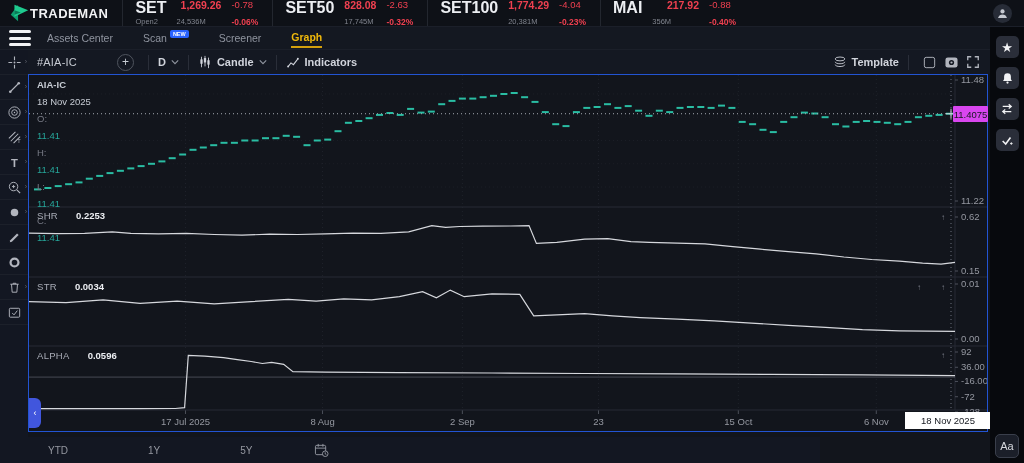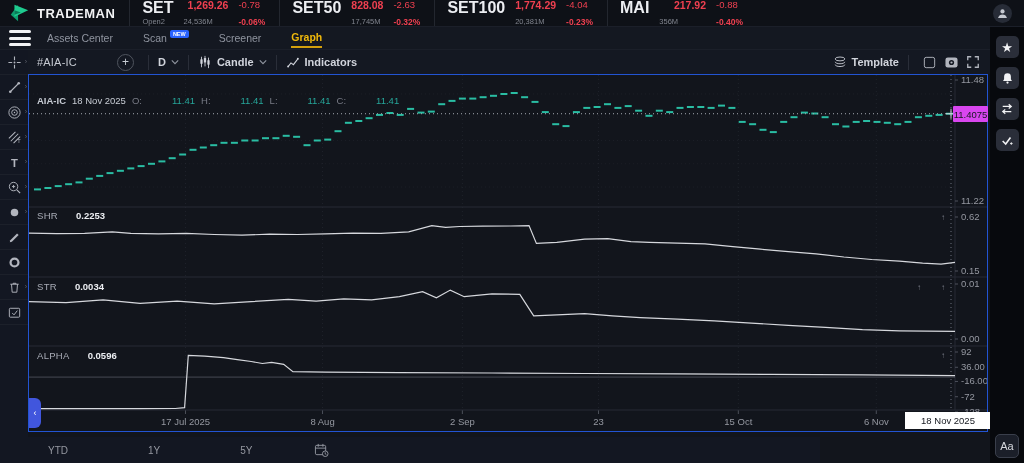--- a/index.html
+++ b/index.html
@@ -5,21 +5,21 @@
   * { margin:0; padding:0; box-sizing:border-box; }
   html,body { background:#000; }
   .app {
     position:relative; width:1024px; height:463px; overflow:hidden;
     background:#12151c; font-family:"Liberation Sans", sans-serif;
     color:#d1d4dc; -webkit-font-smoothing:antialiased;
   }
   
   .topbar { position:absolute; top:0; left:0; width:1024px; height:27px;
     background:#0e1117; display:flex; align-items:stretch; border-bottom:1px solid #1b1f29; }
-  .logo { display:flex; align-items:center; gap:7px; padding:0 14px 0 8px; }
+  .logo { display:flex; align-items:center; padding:0 14px 0 8px; }
   .logo-text { font-size:13px; font-weight:bold; color:#f2f3f5; letter-spacing:0.5px; }
   .idx-group { display:grid; grid-template-columns:auto 1fr auto; column-gap:10px;
     align-content:center; padding:2px 14px 2px 12px; border-left:1px solid #23272f; min-width:150px; }
   .idx-name { font-size:16px; font-weight:bold; color:#eceef2; }
   .idx-session { font-size:7.5px; color:#80848e; }
   .idx-val { font-size:10.5px; font-weight:bold; color:#ef4050; text-align:right; }
   .idx-vol { font-size:7.5px; color:#80848e; }
   .idx-chg { font-size:9.5px; color:#ef4050; }
   .idx-pct { font-size:8.5px; font-weight:bold; color:#ef4050; }
   .avatar { margin-left:auto; margin-right:12px; align-self:center; width:19px; height:19px;
@@ -45,25 +45,25 @@
   .ct-sep { width:1px; height:15px; background:#2a2e39; margin:0 9px; }
   .symbol-name { padding-left:9px; letter-spacing:0.2px; }
   .plus-btn { width:17px; height:17px; border:1px solid #4f545e; border-radius:50%; margin-left:40px;
     display:flex; align-items:center; justify-content:center; font-size:12px; color:#c9cdd4; cursor:pointer; }
   .tb-group { display:flex; align-items:center; gap:5px; cursor:pointer; font-weight:bold; color:#d1d4dc; }
   .tb-btn { display:flex; align-items:center; justify-content:center; width:22px; height:20px; cursor:pointer; }
   .spacer { flex:1; }
   
   .chart-area { position:relative; width:960px; height:358px; border:1px solid #2254d3; background:#12151c; }
   .legend { position:absolute; left:8px; font-size:9.5px; display:flex; gap:6px; align-items:baseline; pointer-events:none; }
-  .legend-main { top:20px; }
+  .legend-main { top:4px;flex-direction:column; }
   .lg-sym { color:#c7ccd4; font-weight:bold; }
   .lg-date { color:#c7ccd4; }
   .lg-k { color:#787b86; }
-  .lg-v { color:#26a69a;margin-left:24px; }
+  .lg-v { color:#26a69a; }
   .lg-ind { color:#a7abb5; letter-spacing:0.3px; }
   .lg-val { color:#eceef2; font-weight:bold; margin-left:12px; }
   .panel-arrow { position:absolute; font-size:8px; color:#787b86; pointer-events:none; }
   .price-box { position:absolute; right:-1px; top:31px; width:35px; height:16px; background:#d946ef;
     color:#15181f; font-size:9.5px; display:flex; align-items:center; justify-content:center; border-radius:1px; }
   .date-box { position:absolute; left:876px; top:337px; width:86px; height:17px; background:#ffffff;
     color:#15181f; font-size:9.5px; display:flex; align-items:center; justify-content:center; }
   .collapse-pill { position:absolute; left:0; top:323px; width:12px; height:30px; background:#4156dd;
     border-radius:0 6px 6px 0; color:#fff; font-size:9px; display:flex; align-items:center; justify-content:center; cursor:pointer; }
   

